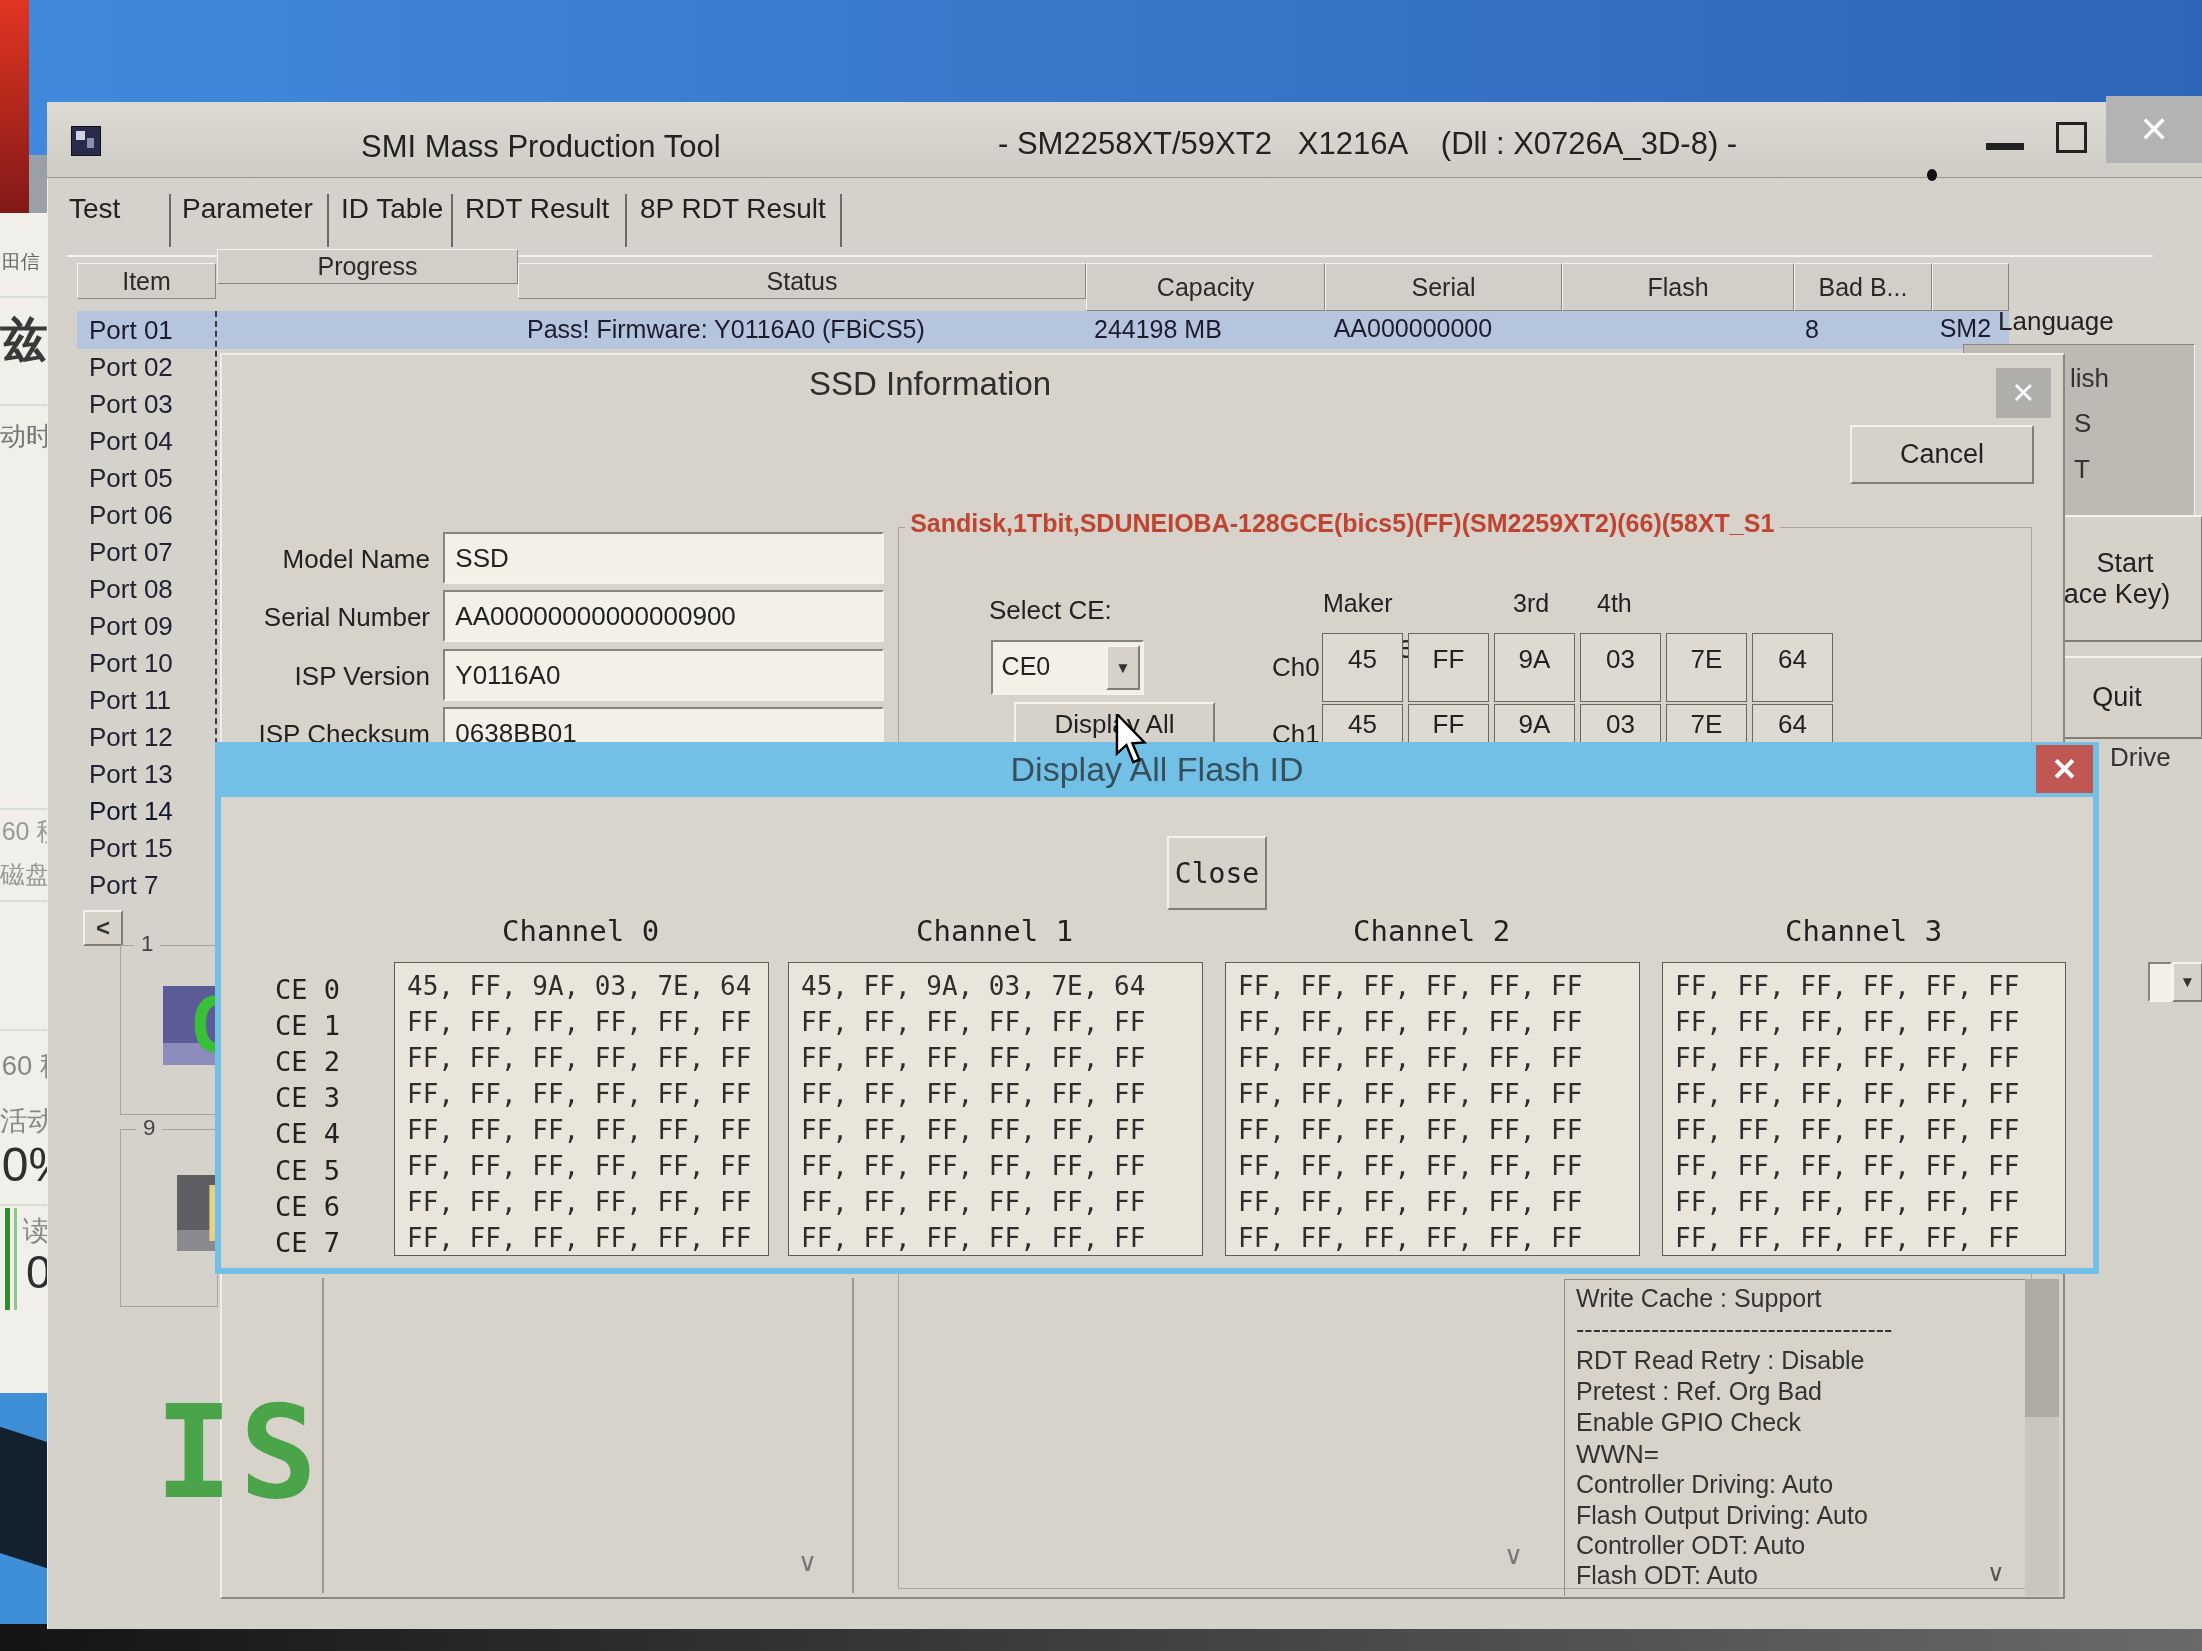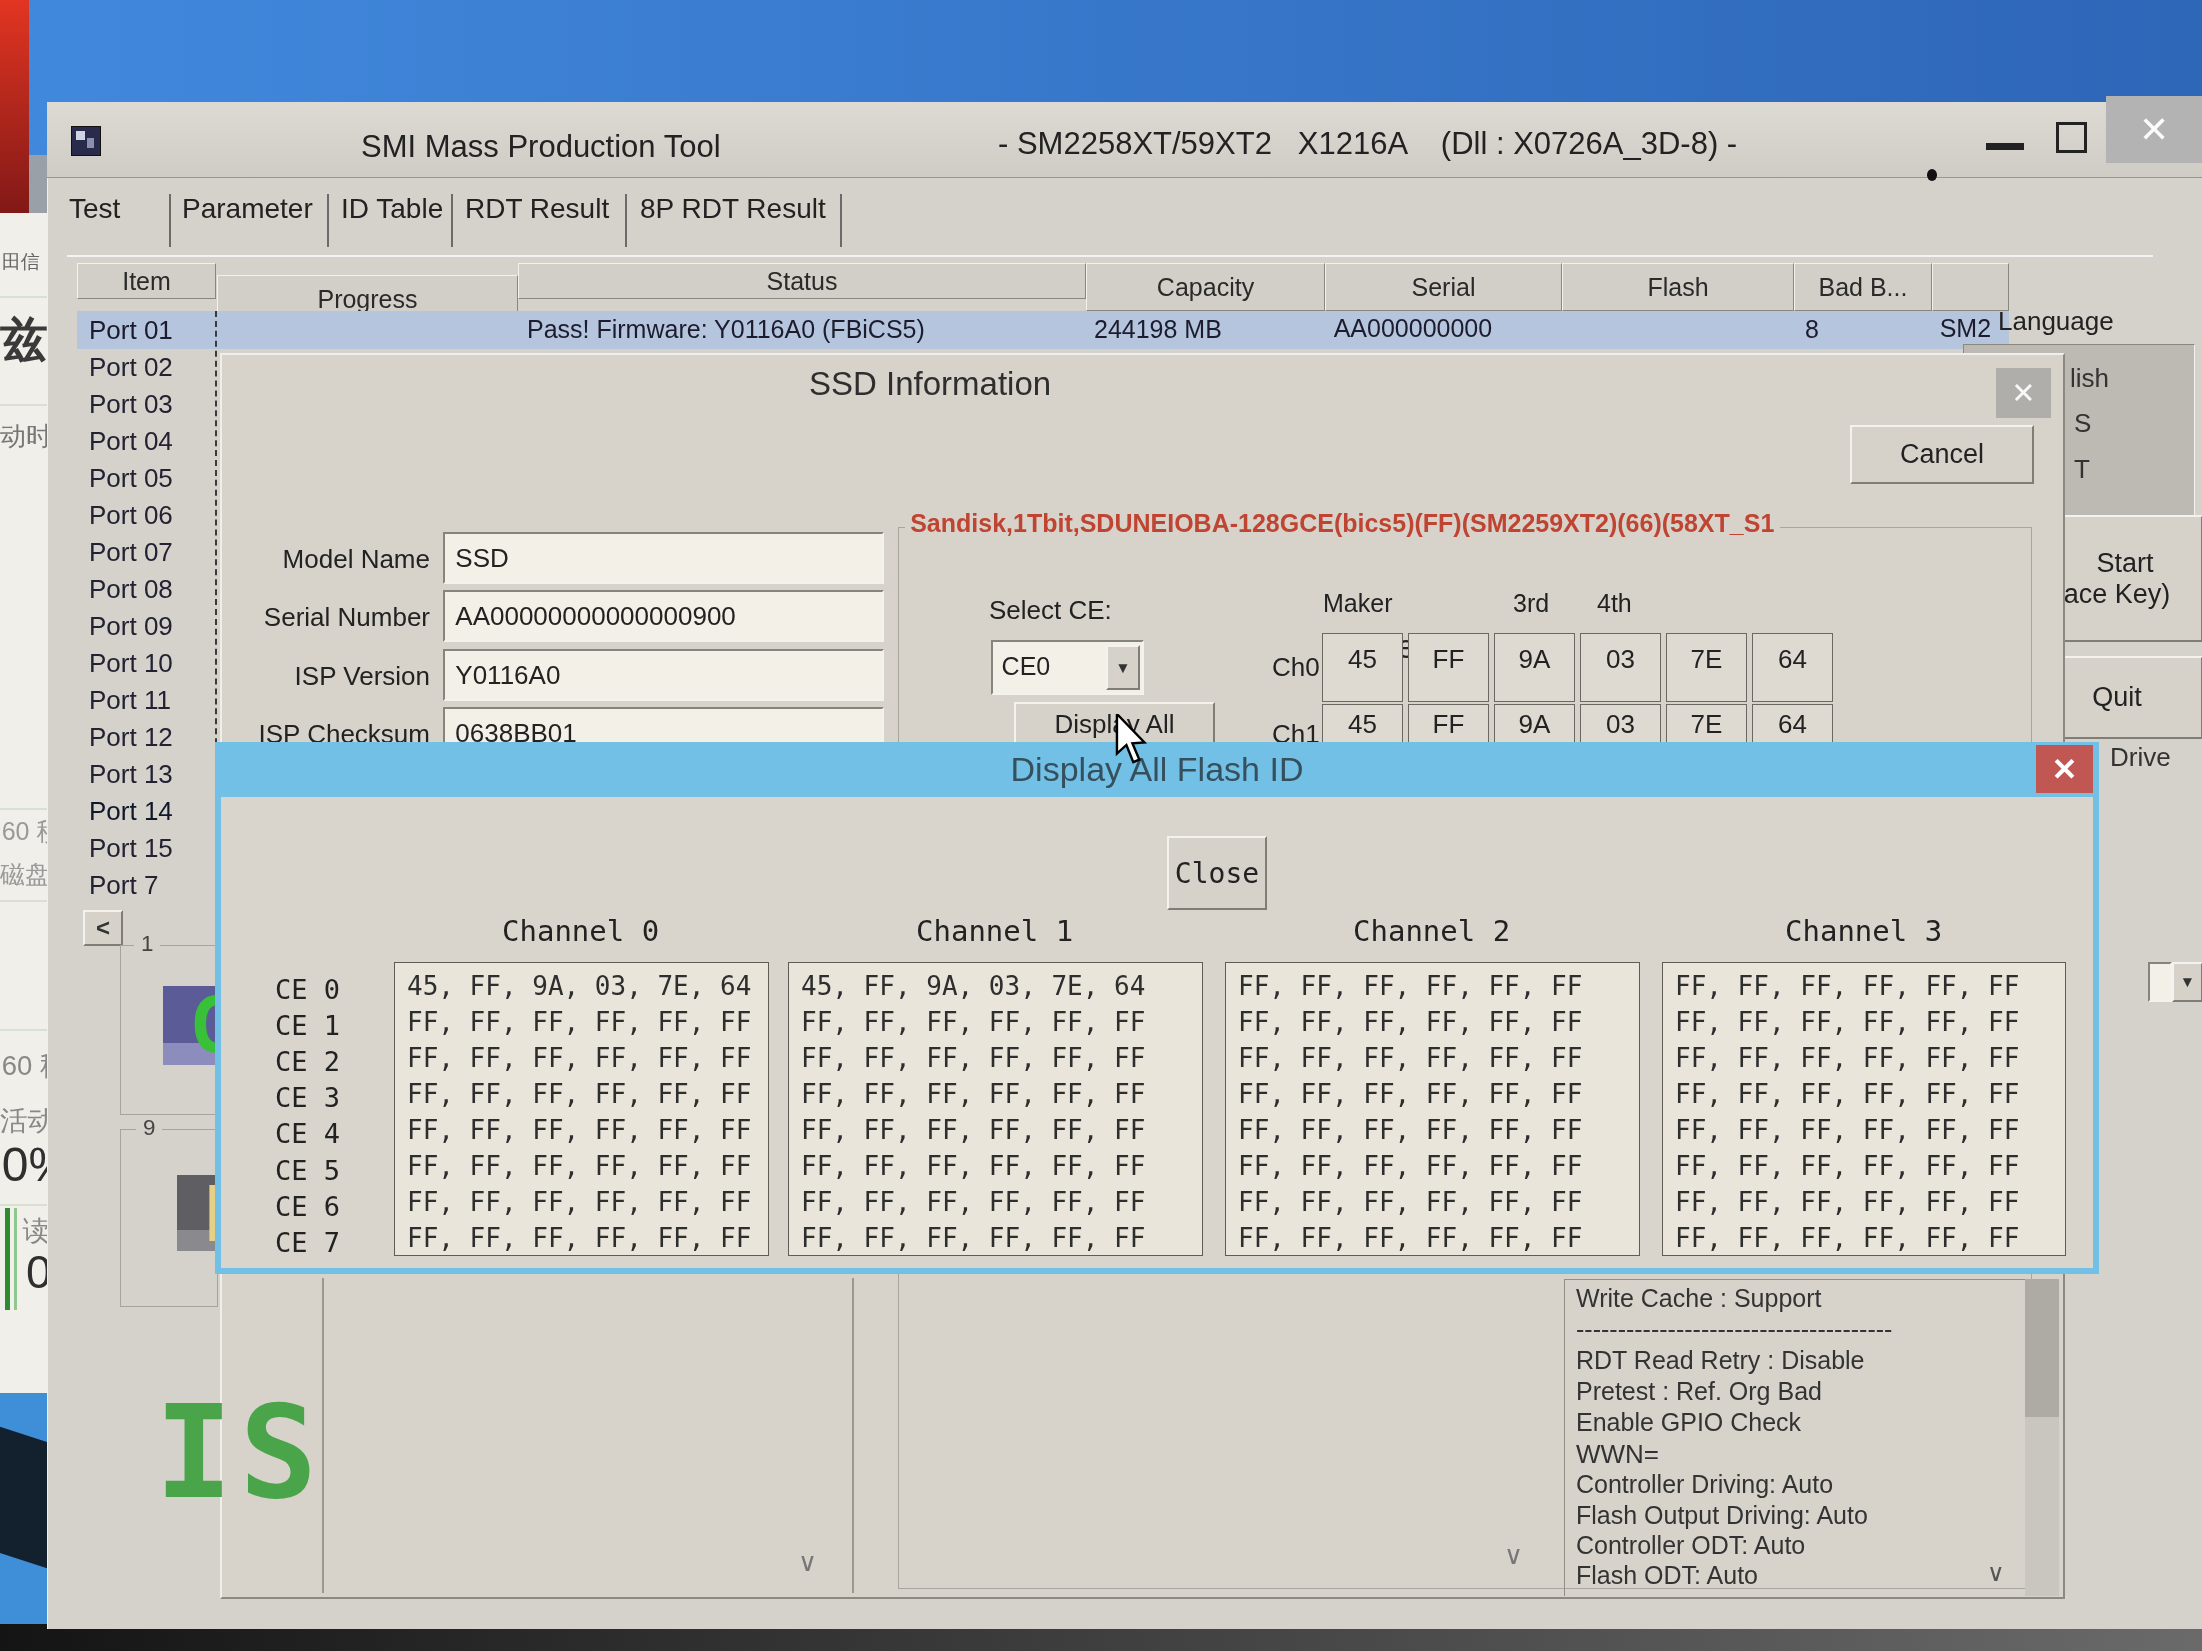--- a/index.html
+++ b/index.html
@@ -71,21 +71,21 @@
 <div class="abs z1" style="left:451px;top:194px;width:1.7px;height:53px;background:#6b6b6b;"></div>
 <div class="t z1" style="left:465px;top:193px;font-size:28px;">RDT Result</div>
 <div class="abs z1" style="left:625px;top:194px;width:1.7px;height:53px;background:#6b6b6b;"></div>
 <div class="t z1" style="left:640px;top:193px;font-size:28px;">8P RDT Result</div>
 <div class="abs z1" style="left:840px;top:194px;width:1.7px;height:53px;background:#6b6b6b;"></div>
 <div class="abs z1" style="left:67px;top:255px;width:2086px;height:1.7px;background:#f2f2f2;"></div>
 
 <div class="hdrcell z1" style="left:77px;top:263px;width:139px;height:36px;align-items:center;">
     <span>Item</span>
   </div>
-<div class="hdrcell z1" style="left:217px;top:275px;width:301px;height:48px;text-align:right;">
+<div class="hdrcell z1" style="left:217px;top:249px;width:301px;height:35px;text-align:right;">
     <span>Progress</span>
   </div>
 <div class="hdrcell z1" style="left:518px;top:263px;width:568px;height:36px;">
     <span>Status</span>
   </div>
 <div class="hdrcell z1" style="left:1086px;top:263px;width:239px;height:48px;">
     <span>Capacity</span>
   </div>
 <div class="hdrcell z1" style="left:1325px;top:263px;width:237px;height:48px;">
     <span>Serial</span>

